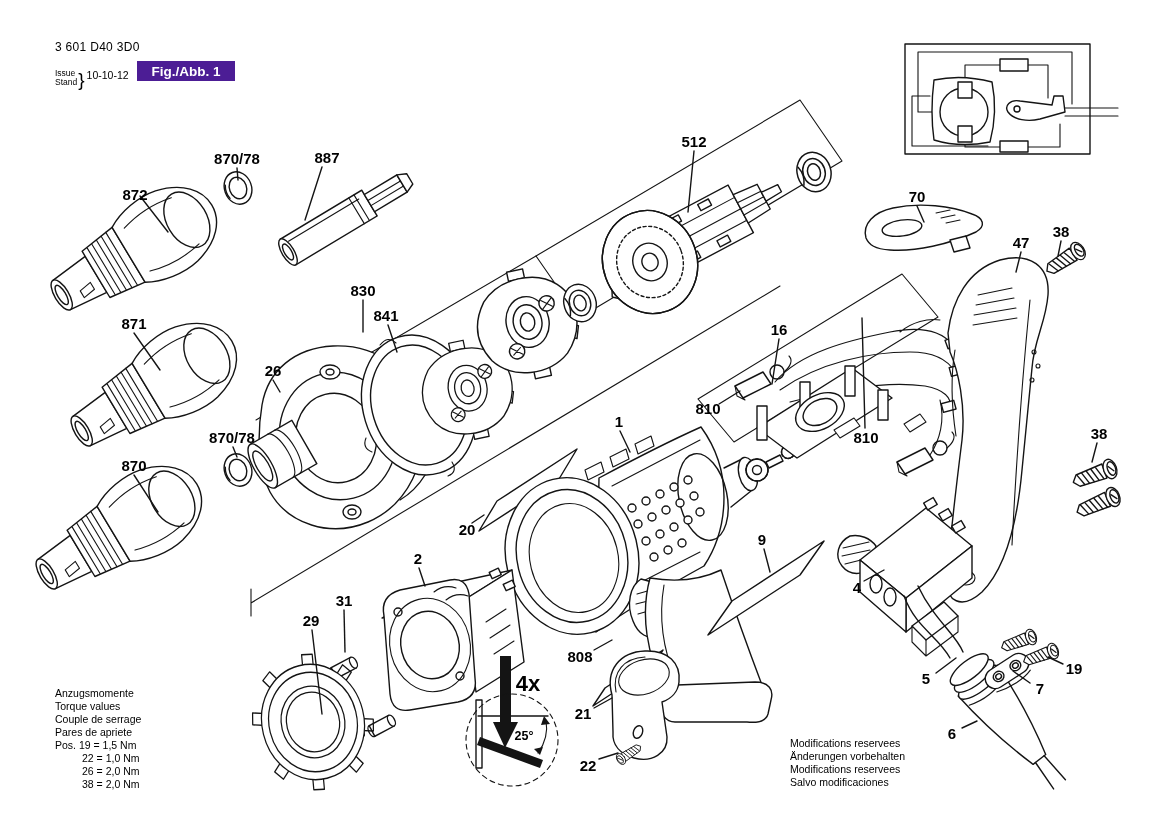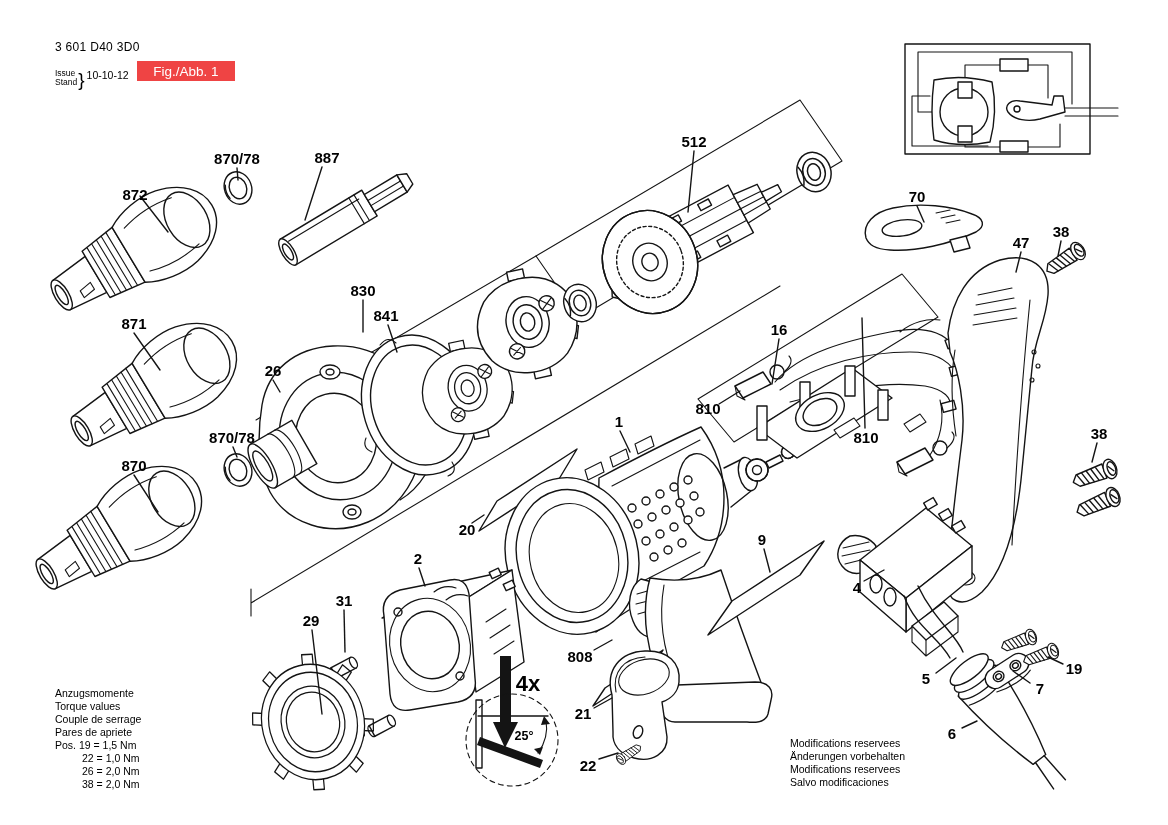--- a/index.html
+++ b/index.html
@@ -14,22 +14,22 @@
   .callout{position:absolute;transform:translate(-50%,-50%);font-weight:bold;font-size:15px;
         line-height:1;white-space:nowrap}
   .co-big{font-size:22px}
   .co-small{font-size:12.5px}
   .hdr{position:absolute;left:55px;top:40px}
   .hdr .pn{font-size:12px;letter-spacing:.3px}
   .issue-row{display:flex;align-items:flex-start;margin-top:15px}
   .issue-words{display:flex;flex-direction:column;font-size:8.5px;line-height:9px}
   .brace{font-size:19px;font-weight:400;margin:0 2px 0 1px}
   .idate{font-size:10.5px}
-  .figbox{position:absolute;left:137px;top:61px;width:98px;height:20px;background:#ef4444;color:#fff;
-        display:flex;align-items:center;justify-content:center;font-weight:normal;font-size:13.5px}
+  .figbox{position:absolute;left:137px;top:61px;width:98px;height:20px;background:#4c1d95;color:#fff;
+        display:flex;align-items:center;justify-content:center;font-weight:bold;font-size:13.5px}
   .torque{position:absolute;left:55px;top:687px;font-size:10.5px;line-height:13px}
   .torque .indent{padding-left:27px}
   .footnote{position:absolute;left:790px;top:737px;font-size:10.5px;line-height:13px}
 </style>
 </head>
 <body>
 
 <div class="page">
 
 <svg class="art" width="1168" height="825" viewBox="0 0 1168 825">

